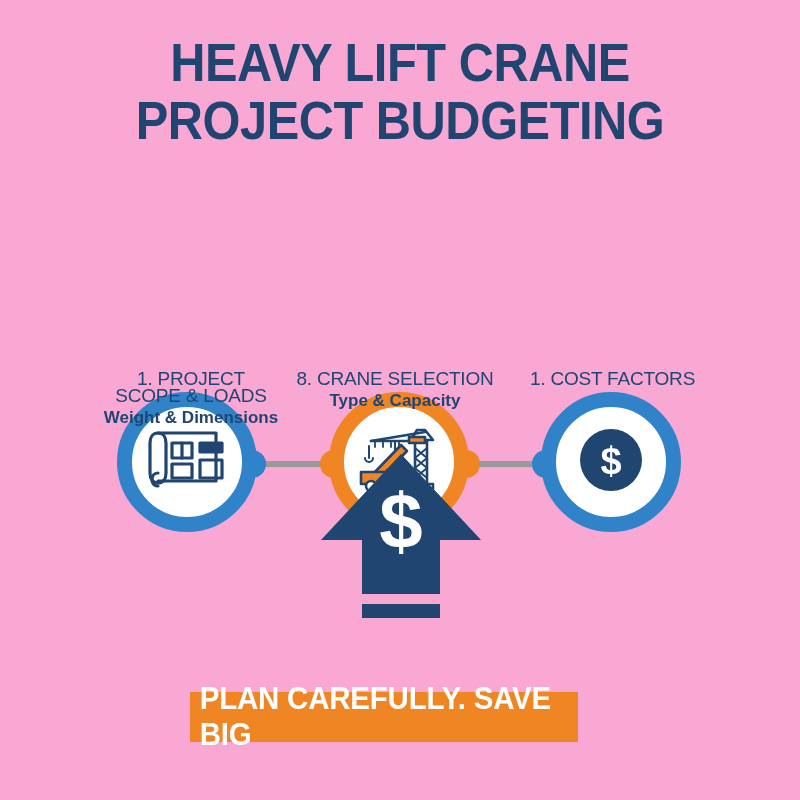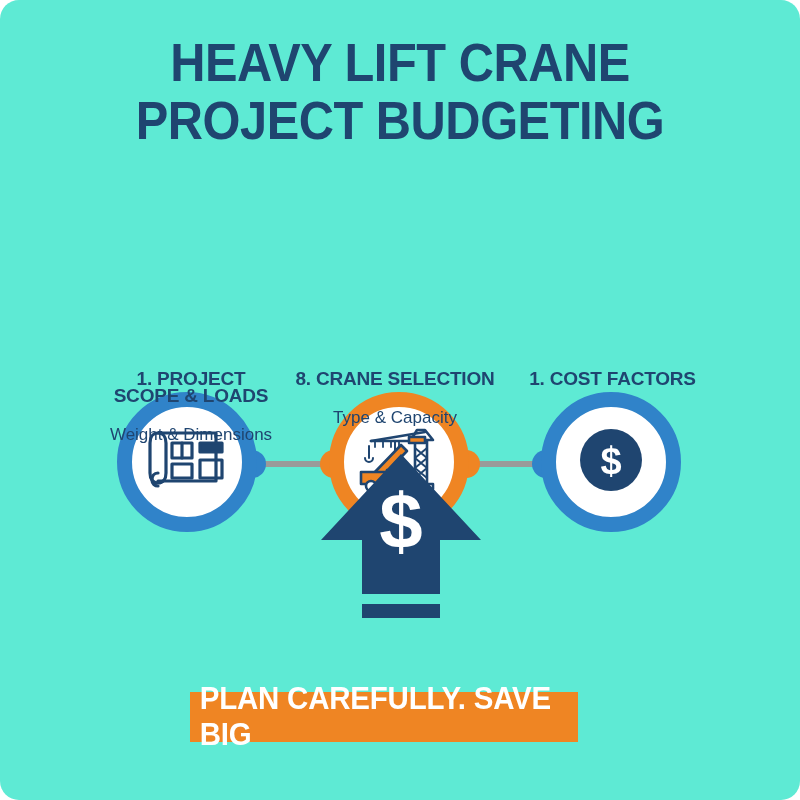--- a/index.html
+++ b/index.html
@@ -12,22 +12,21 @@
     height: 800px;
     position: relative;
     overflow: hidden;
     font-family: "Liberation Sans", sans-serif;
     -webkit-font-smoothing: antialiased;
   }
 
   .infographic {
     position: absolute;
     inset: 0;
-    background: #5eead4;
-    border-radius: 19px;
+    background: #f9a8d4;
   }
 
   
   .title-block {
     position: absolute;
     top: 34px;
     left: 0;
     width: 800px;
     text-align: center;
   }
@@ -92,31 +91,31 @@
   .circle.s3 { left: 541px; }
 
   
   .caption {
     position: absolute;
     text-align: center;
     color: #1F4570;
   }
   .caption .cap-title {
     display: block;
-    font-weight: bold;
+    font-weight: normal;
     font-size: 19px;
     line-height: 17px;
     letter-spacing: -0.2px;
   }
   .caption .cap-sub {
     display: block;
-    font-weight: normal;
+    font-weight: bold;
     font-size: 17px;
     line-height: 22px;
-    margin-top: 20px;
+    margin-top: 3px;
   }
   .caption.cap1 { left: 66px; top: 370px; width: 250px; }
   .caption.cap1 .cap-title { padding: 0 40px; }
   .caption.cap2 { left: 292px; top: 370px; width: 206px; }
   .caption.cap3 { left: 505px; top: 370px; width: 215px; }
 
   
   .arrow-wrap {
     position: absolute;
     top: 452px;

